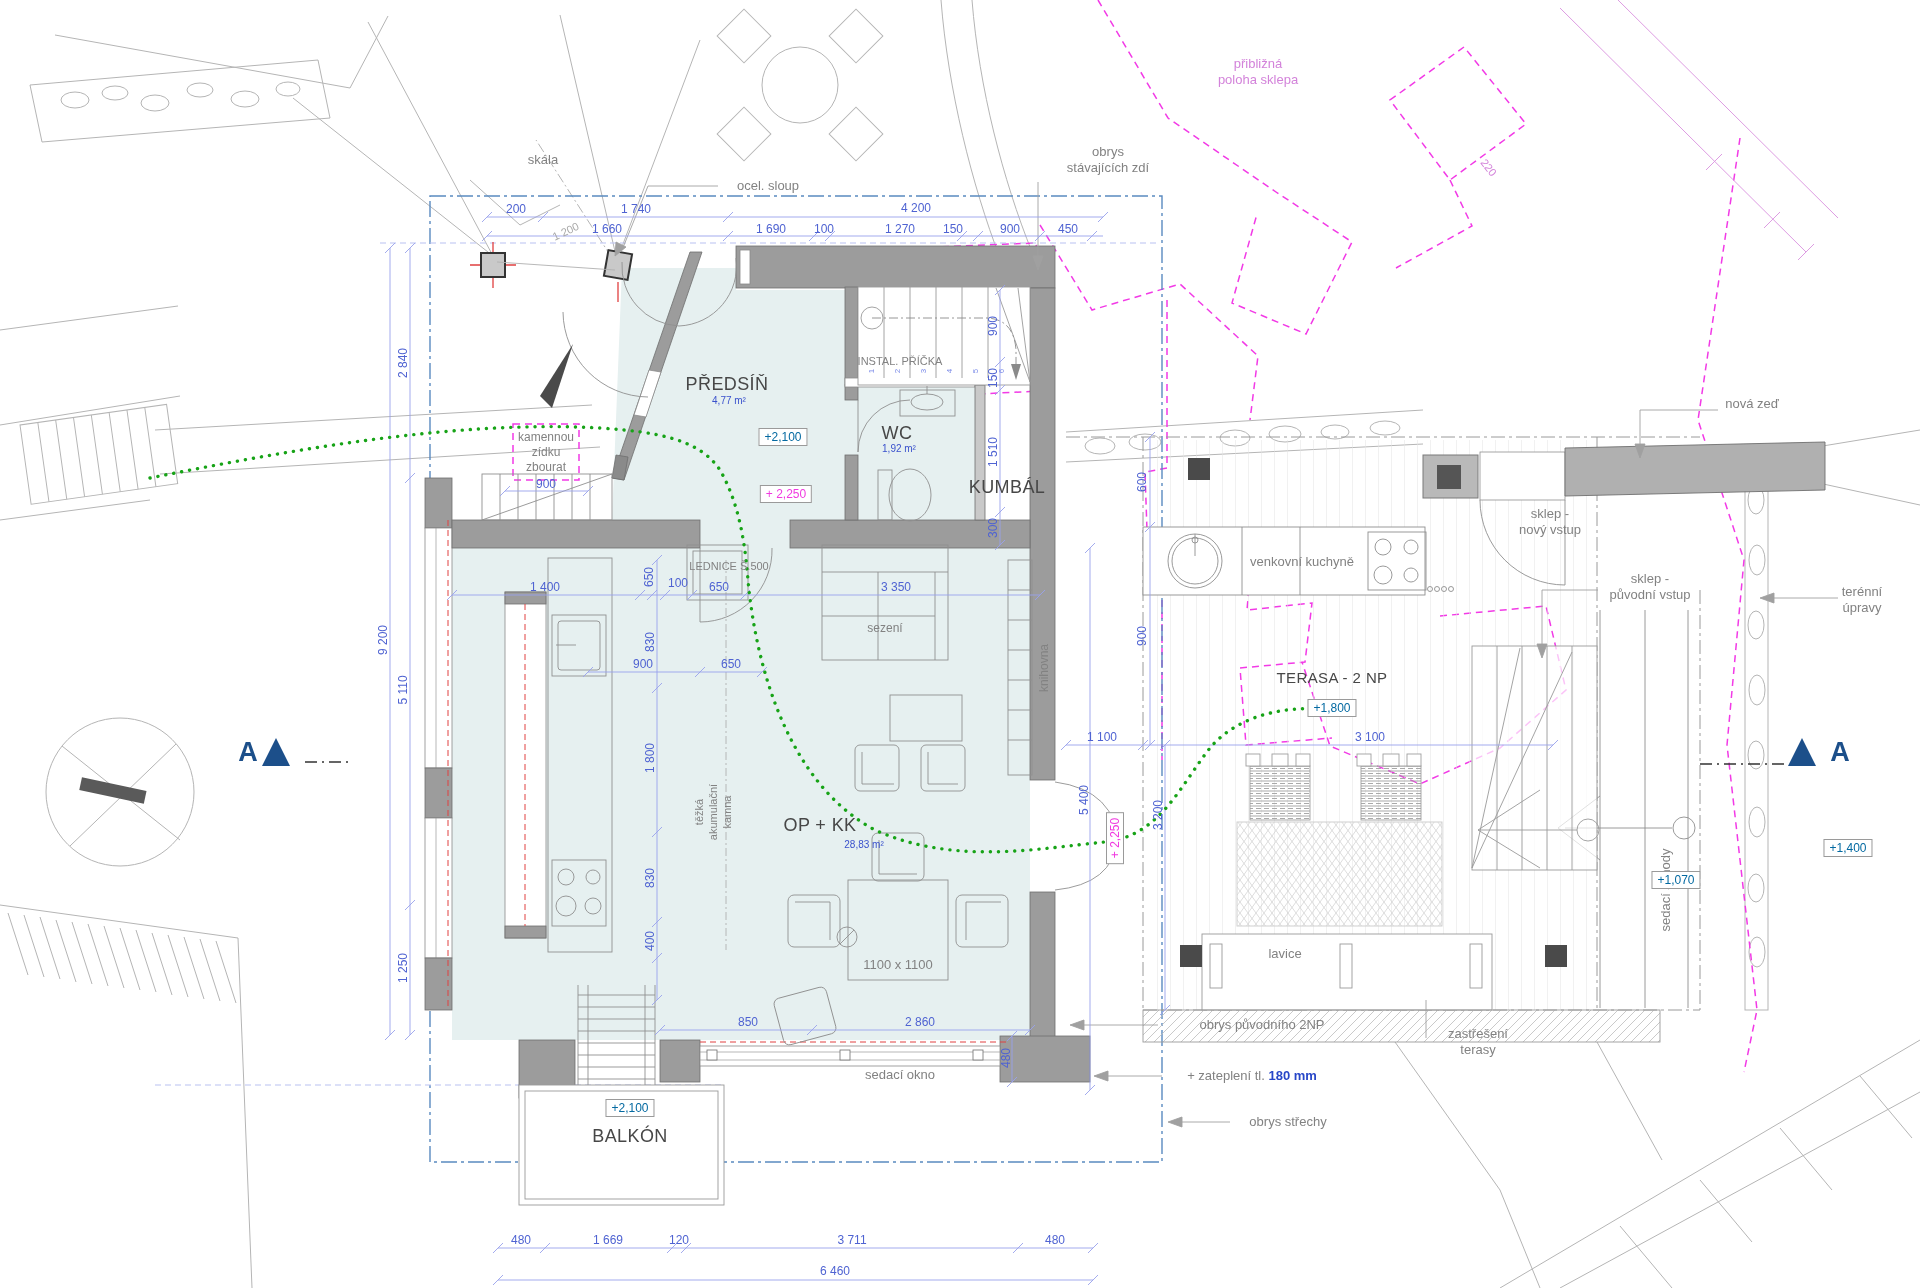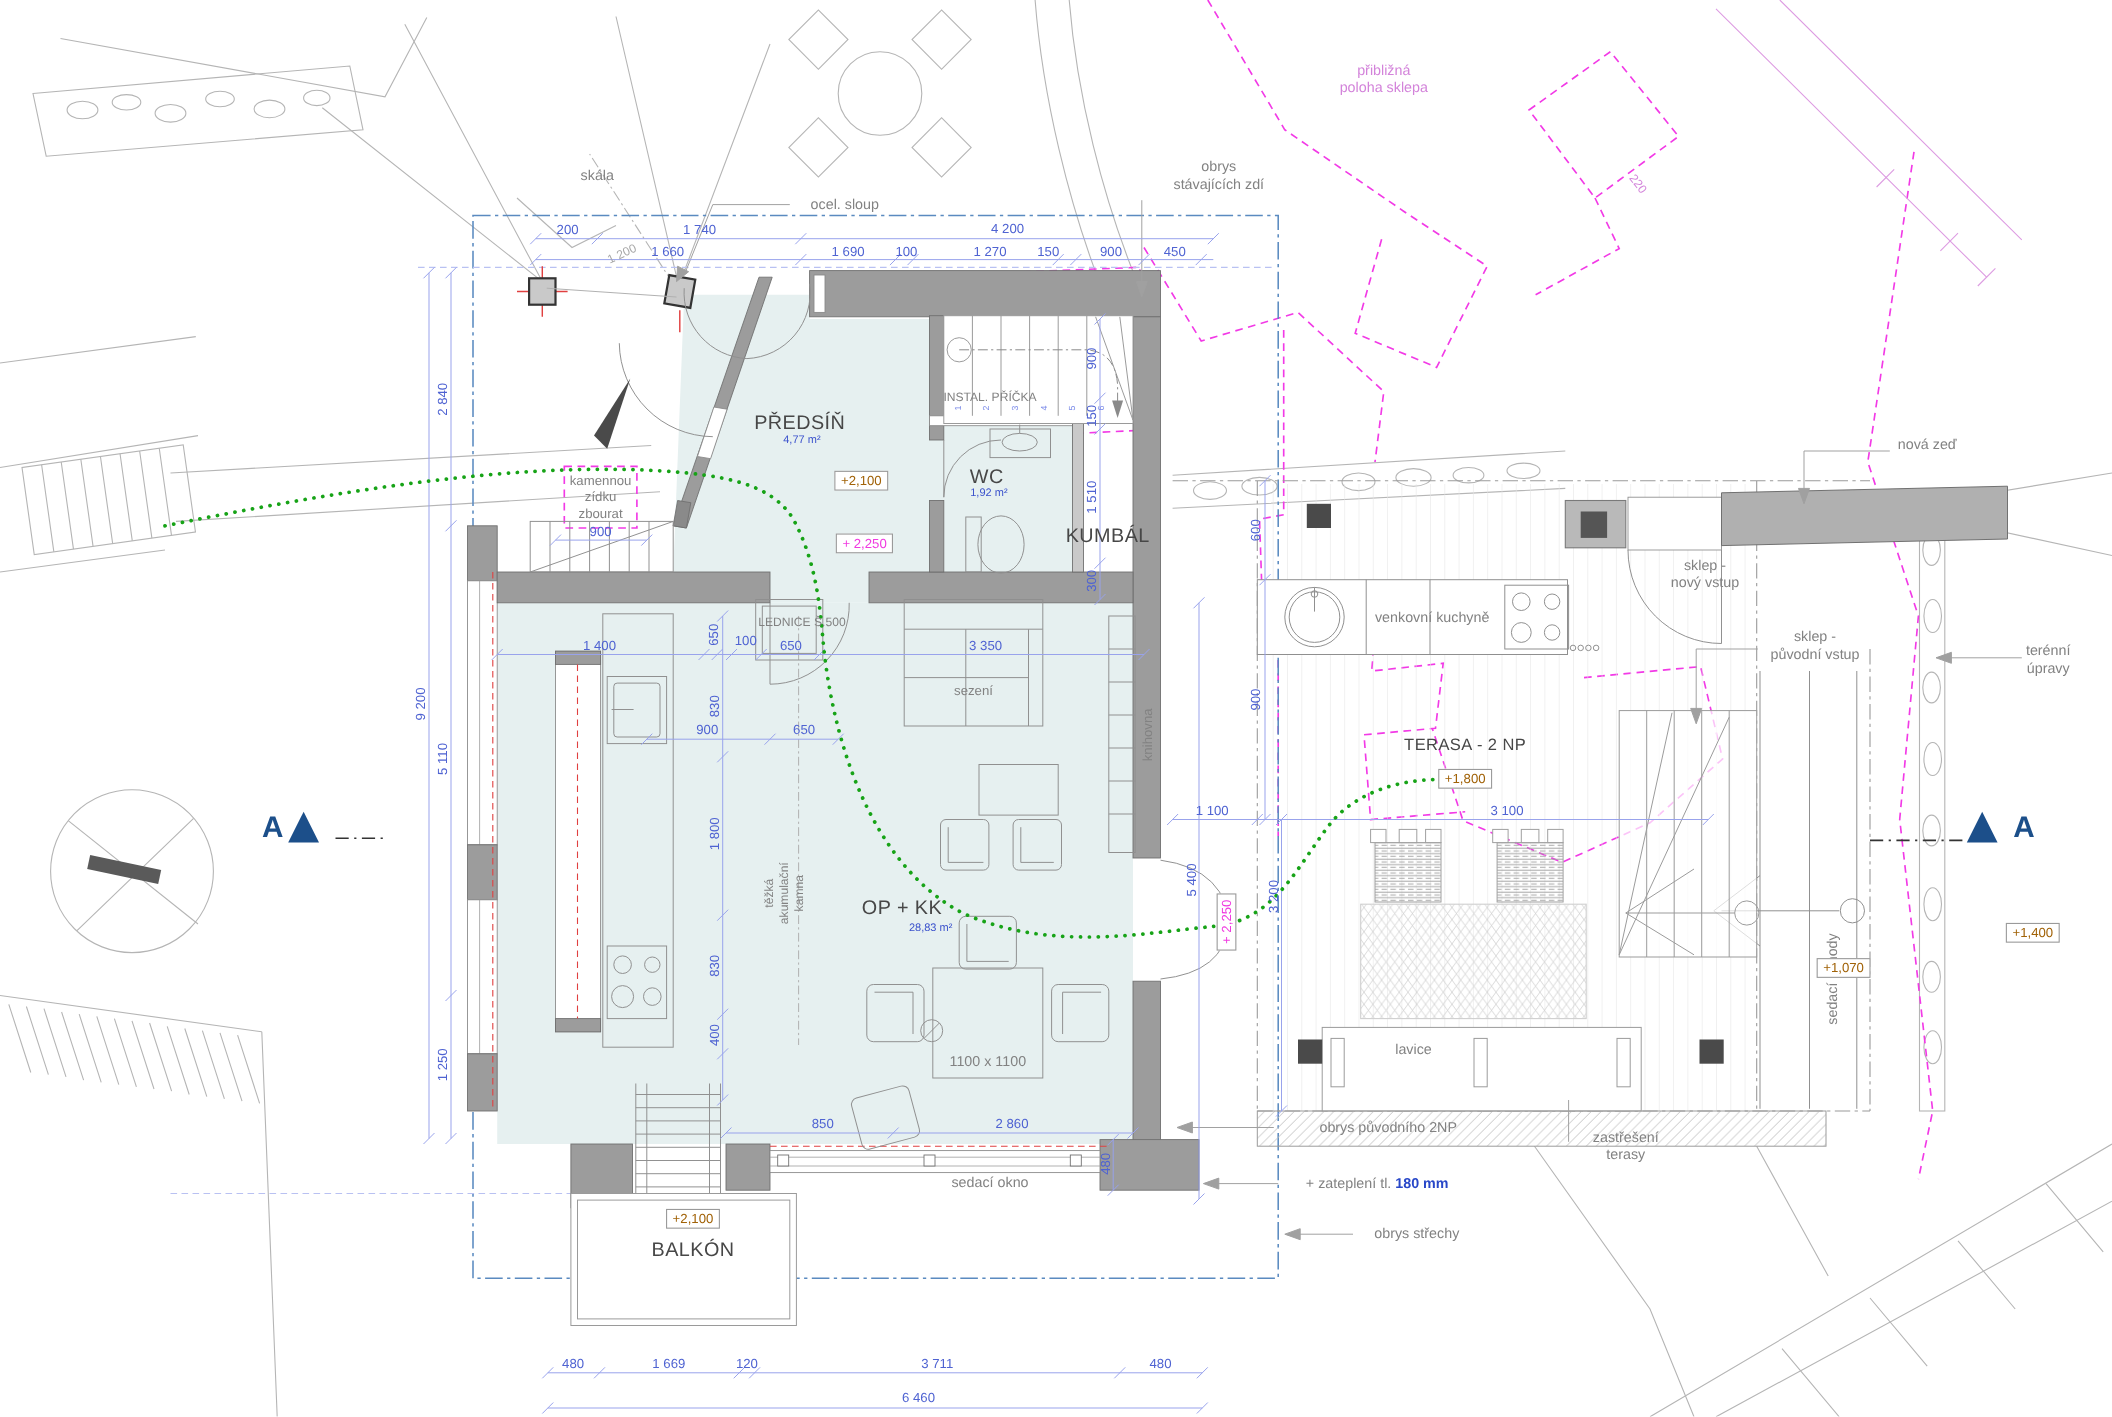--- a/index.html
+++ b/index.html
@@ -11,21 +11,21 @@
   .g13{font-size:13px;}
   .fs10{font-size:10px;} .fs11{font-size:11px;}
   .room{color:#4a4a4a;font-size:18px;letter-spacing:.4px;color:#474747;}
   .big{font-size:14px;}
   .dim{color:#4f63d2;font-size:12px;}
   .ar{color:#3a51cc;font-size:10px;}
   .v{transform:translate(-50%,-50%) rotate(-90deg);}
   .r25{transform:translate(-50%,-50%) rotate(-25deg);color:#a8a8a8;}
   .r55{transform:translate(-50%,-50%) rotate(52deg);}
   .elev{position:absolute;transform:translate(-50%,-50%);border:1px solid #9a9a9a;background:#fff;
-        padding:1px 5px;font:12px "Liberation Sans",sans-serif;color:#a16207;white-space:nowrap;}
+        padding:1px 5px;font:12px "Liberation Sans",sans-serif;color:#0369a1;white-space:nowrap;}
   .elev.m{color:#f03ae0;}
   .elev.vm{transform:translate(-50%,-50%) rotate(-90deg);color:#f03ae0;}
   .vio{color:#d383da;}
   .secA{position:absolute;transform:translate(-50%,-50%);color:#1c4f8a;font:bold 27px "Liberation Sans",sans-serif;}
   .sn{position:absolute;transform:translate(-50%,-50%) rotate(-90deg);font:8px "Liberation Sans",sans-serif;color:#7a8ae8;}
 </style>
 </head>
 <body>
 
 <div id="plan">
@@ -457,21 +457,21 @@
 <div class="t room" style="left:1007px;top:487px">KUMBÁL</div>
 <div class="elev m" style="left:786px;top:494px">+ 2,250</div>
 <div class="t fs11" style="left:900px;top:362px">INSTAL. PŘÍČKA</div>
 <div class="t fs11" style="left:729px;top:567px">LEDNICE Š.500</div>
 <div class="t" style="left:885px;top:628px">sezení</div>
 <div class="t v" style="left:1044px;top:668px">knihovna</div>
 <div class="t v fs11" style="left:714px;top:812px">těžká
 akumulační
 kamna</div>
 <div class="t room" style="left:820px;top:825px">OP + KK</div>
-<div class="t ar" style="left:846px;top:845px">28,83 m²</div>
+<div class="t ar" style="left:864px;top:845px">28,83 m²</div>
 <div class="t g13" style="left:898px;top:965px">1100 x 1100</div>
 <div class="t g13" style="left:900px;top:1075px">sedací okno</div>
 <div class="t room" style="left:630px;top:1136px">BALKÓN</div>
 <div class="elev" style="left:630px;top:1108px">+2,100</div>
 
 <div class="sn" style="left:871px;top:371px">1</div>
 <div class="sn" style="left:897px;top:371px">2</div>
 <div class="sn" style="left:923px;top:371px">3</div>
 <div class="sn" style="left:949px;top:371px">4</div>
 <div class="sn" style="left:975px;top:371px">5</div>

